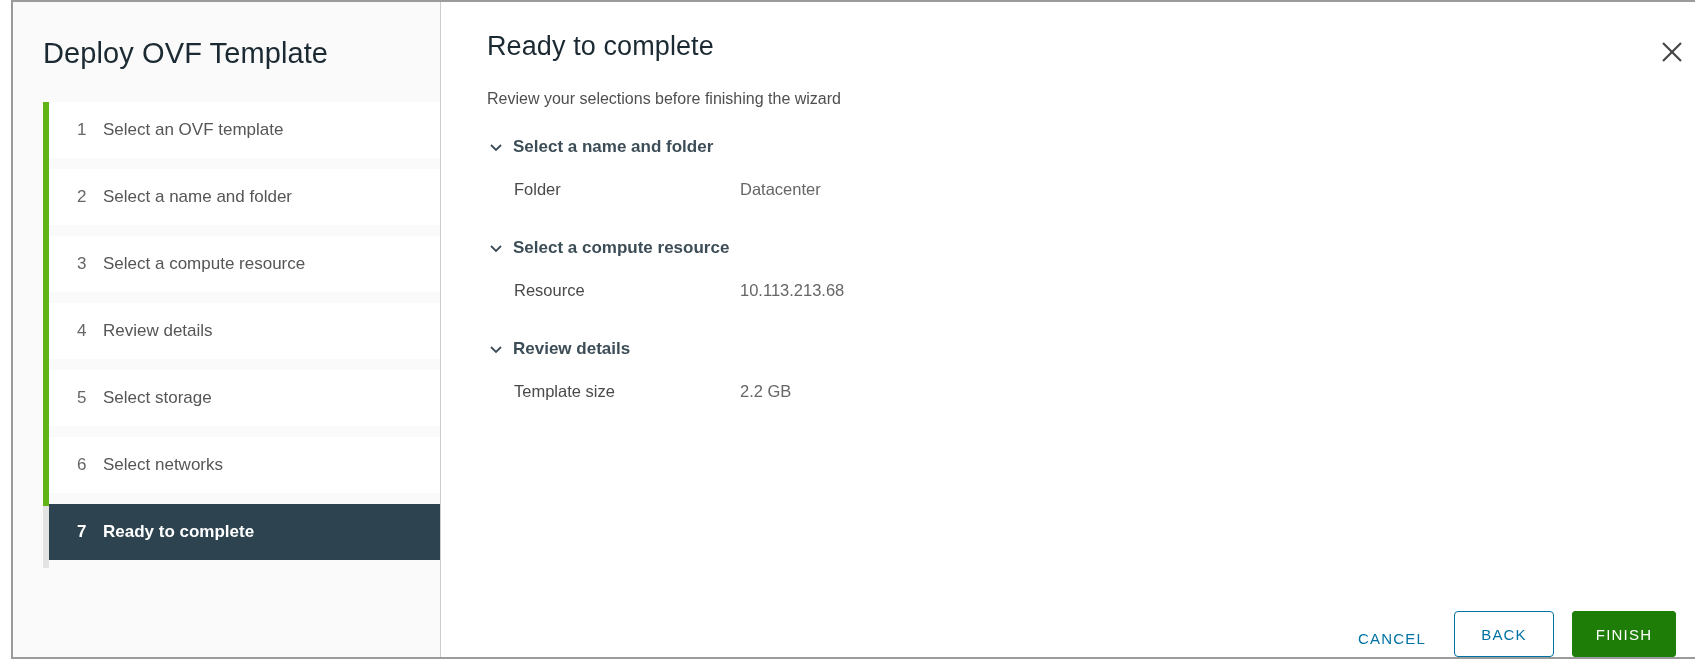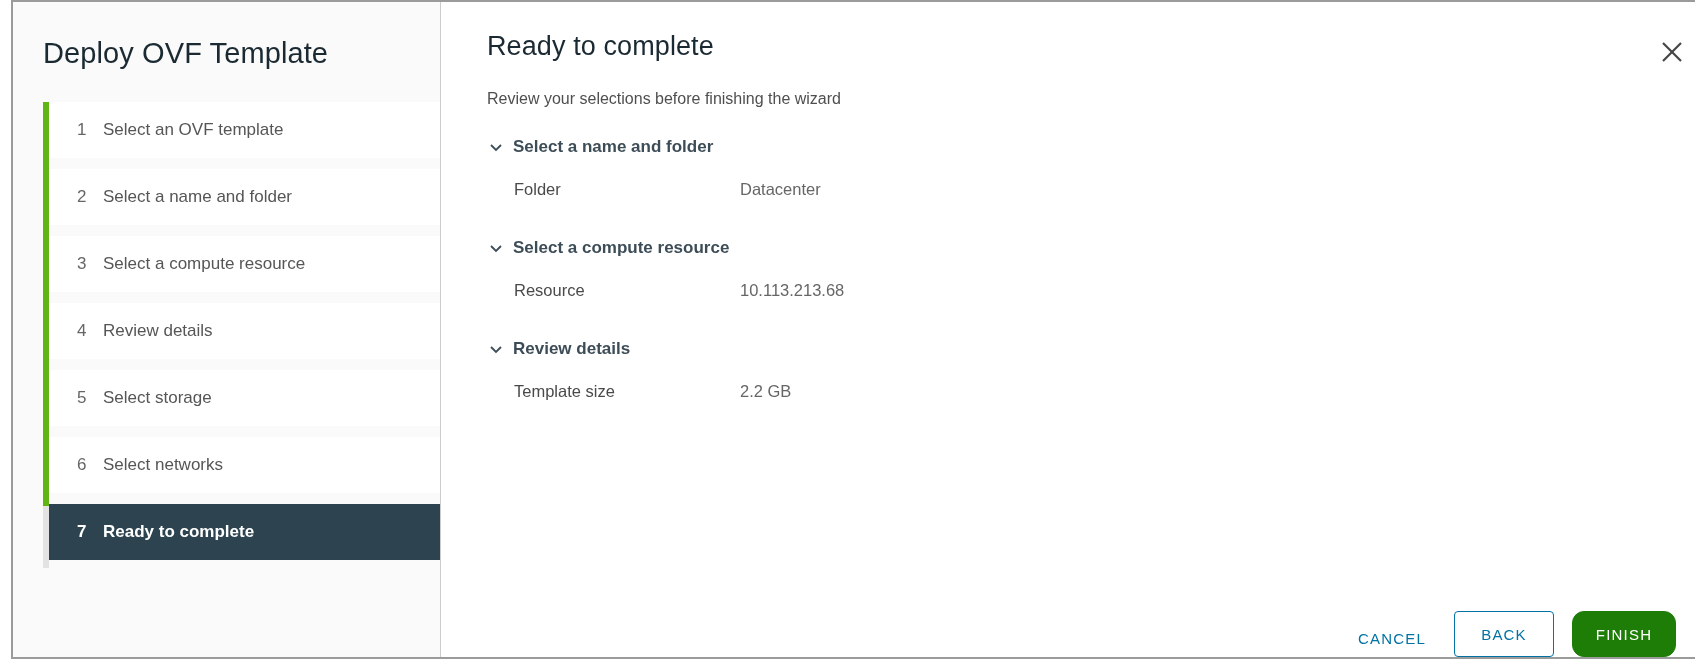--- a/index.html
+++ b/index.html
@@ -222,21 +222,21 @@
     border-radius: 4px;
     color: #0072a3;
     height: 46px;
     min-width: 100px;
     padding: 0 22px;
     margin-right: 18px;
   }
   #finish-button {
     background: #1d7d06;
     border: 1px solid #1d7d06;
-    border-radius: 12px;
+    border-radius: 3px;
     color: #ffffff;
     height: 46px;
     min-width: 104px;
     padding: 0 20px;
   }
 </style>
 </head>
 <body>
 
 <div id="app-window">

